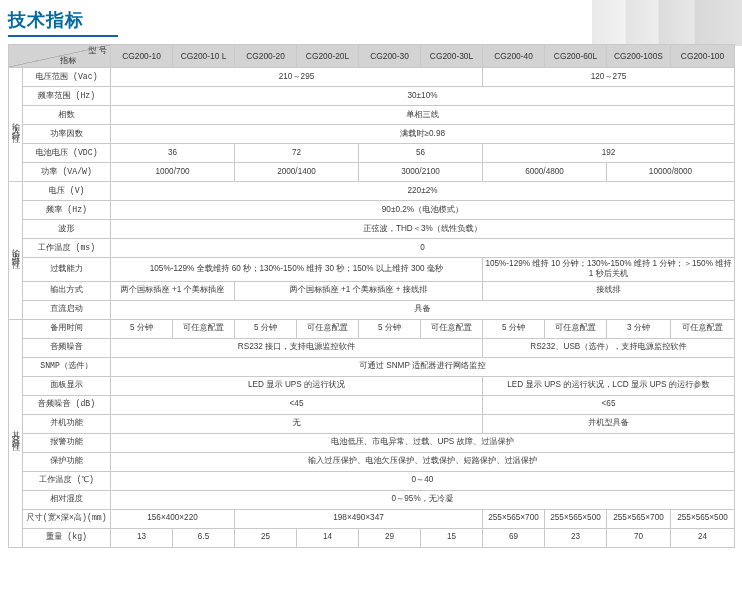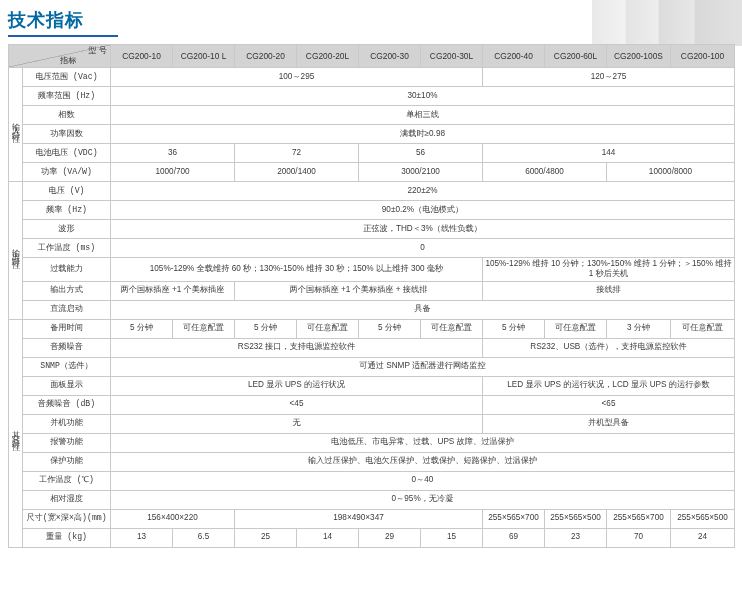--- a/index.html
+++ b/index.html
@@ -134,41 +134,41 @@
           <td>CG200-30</td>
           <td>CG200-30L</td>
           <td>CG200-40</td>
           <td>CG200-60L</td>
           <td>CG200-100S</td>
           <td>CG200-100</td>
         </tr>
         <tr>
           <td class="group" rowspan="6"><span>输 入 特 性</span></td>
           <td class="pname">电压范围 (Vac)</td>
-          <td class="val" colspan="6">100～295</td>
+          <td class="val" colspan="6">210～295</td>
           <td class="val" colspan="4">120～275</td>
         </tr>
         <tr>
           <td class="pname">频率范围 (Hz)</td>
           <td class="val" colspan="10">30±10%</td>
         </tr>
         <tr>
           <td class="pname">相数</td>
           <td class="val" colspan="10">单相三线</td>
         </tr>
         <tr>
           <td class="pname">功率因数</td>
           <td class="val" colspan="10">满载时≥0.98</td>
         </tr>
         <tr>
           <td class="pname">电池电压 (VDC)</td>
           <td class="val" colspan="2">36</td>
           <td class="val" colspan="2">72</td>
           <td class="val" colspan="2">56</td>
-          <td class="val" colspan="4">144</td>
+          <td class="val" colspan="4">192</td>
         </tr>
         <tr>
           <td class="pname">功率 (VA/W)</td>
           <td class="val" colspan="2">1000/700</td>
           <td class="val" colspan="2">2000/1400</td>
           <td class="val" colspan="2">3000/2100</td>
           <td class="val" colspan="2">6000/4800</td>
           <td class="val" colspan="2">10000/8000</td>
         </tr>
         <tr>

